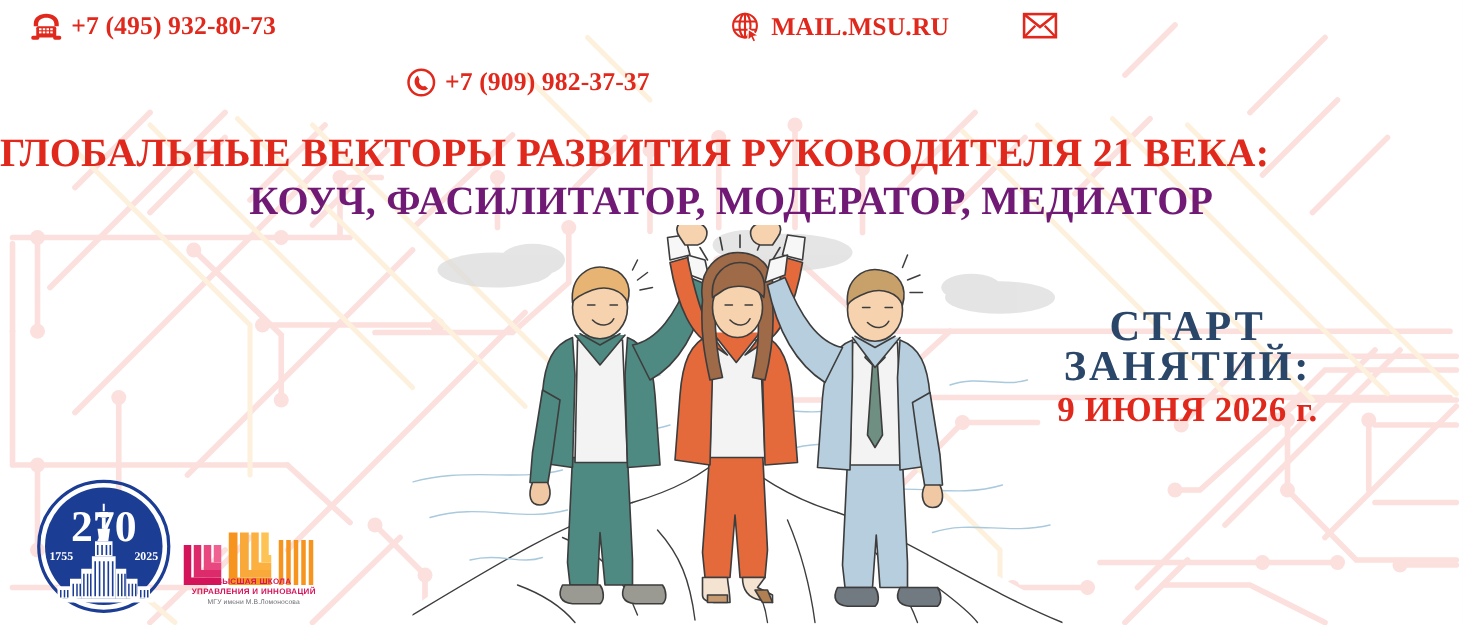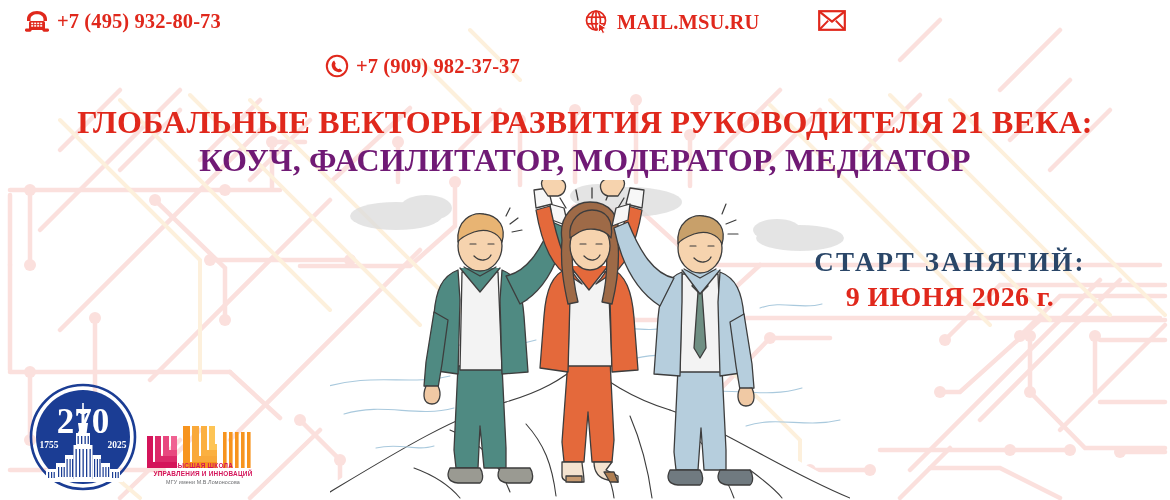--- a/index.html
+++ b/index.html
@@ -51,21 +51,21 @@
     color:#2a4668;
     font-weight:bold;
     font-size:45px;
     line-height:50px;
     letter-spacing:0.5px;
     z-index:6;
     text-shadow:0 1px 0 rgba(255,255,255,.6);
   }
   #subtitle-1 {
     position:absolute; top:104px; left:0; width:1170px;
-    text-align:center;
+    text-align:left;
     color:#e0281c;
     font-weight:bold;
     font-size:32px;
     line-height:36px;
     letter-spacing:0.2px;
     z-index:6;
   }
   #subtitle-2 {
     position:absolute; top:142px; left:0; width:1170px;
     text-align:center;
@@ -76,21 +76,21 @@
     letter-spacing:0.2px;
     z-index:6;
   }
   
   #start-block {
     position:absolute; top:246px; left:790px; width:320px;
     text-align:center; z-index:6;
   }
   #start-label {
     color:#2a4668; font-weight:bold;
-    font-size:27px; line-height:32px; letter-spacing:2.2px;
+    font-size:34px; line-height:32px; letter-spacing:2.2px;
   }
   #start-date {
     color:#e0281c; font-weight:bold;
     font-size:28px; line-height:33px; letter-spacing:0.4px;
     margin-top:2px;
   }
   
   #msu-seal { position:absolute; left:29px; top:383px; width:108px; height:108px; z-index:6; }
   #hsmi-logo { position:absolute; left:143px; top:418px; width:120px; height:78px; z-index:6; }
   #hsmi-wordmark {

